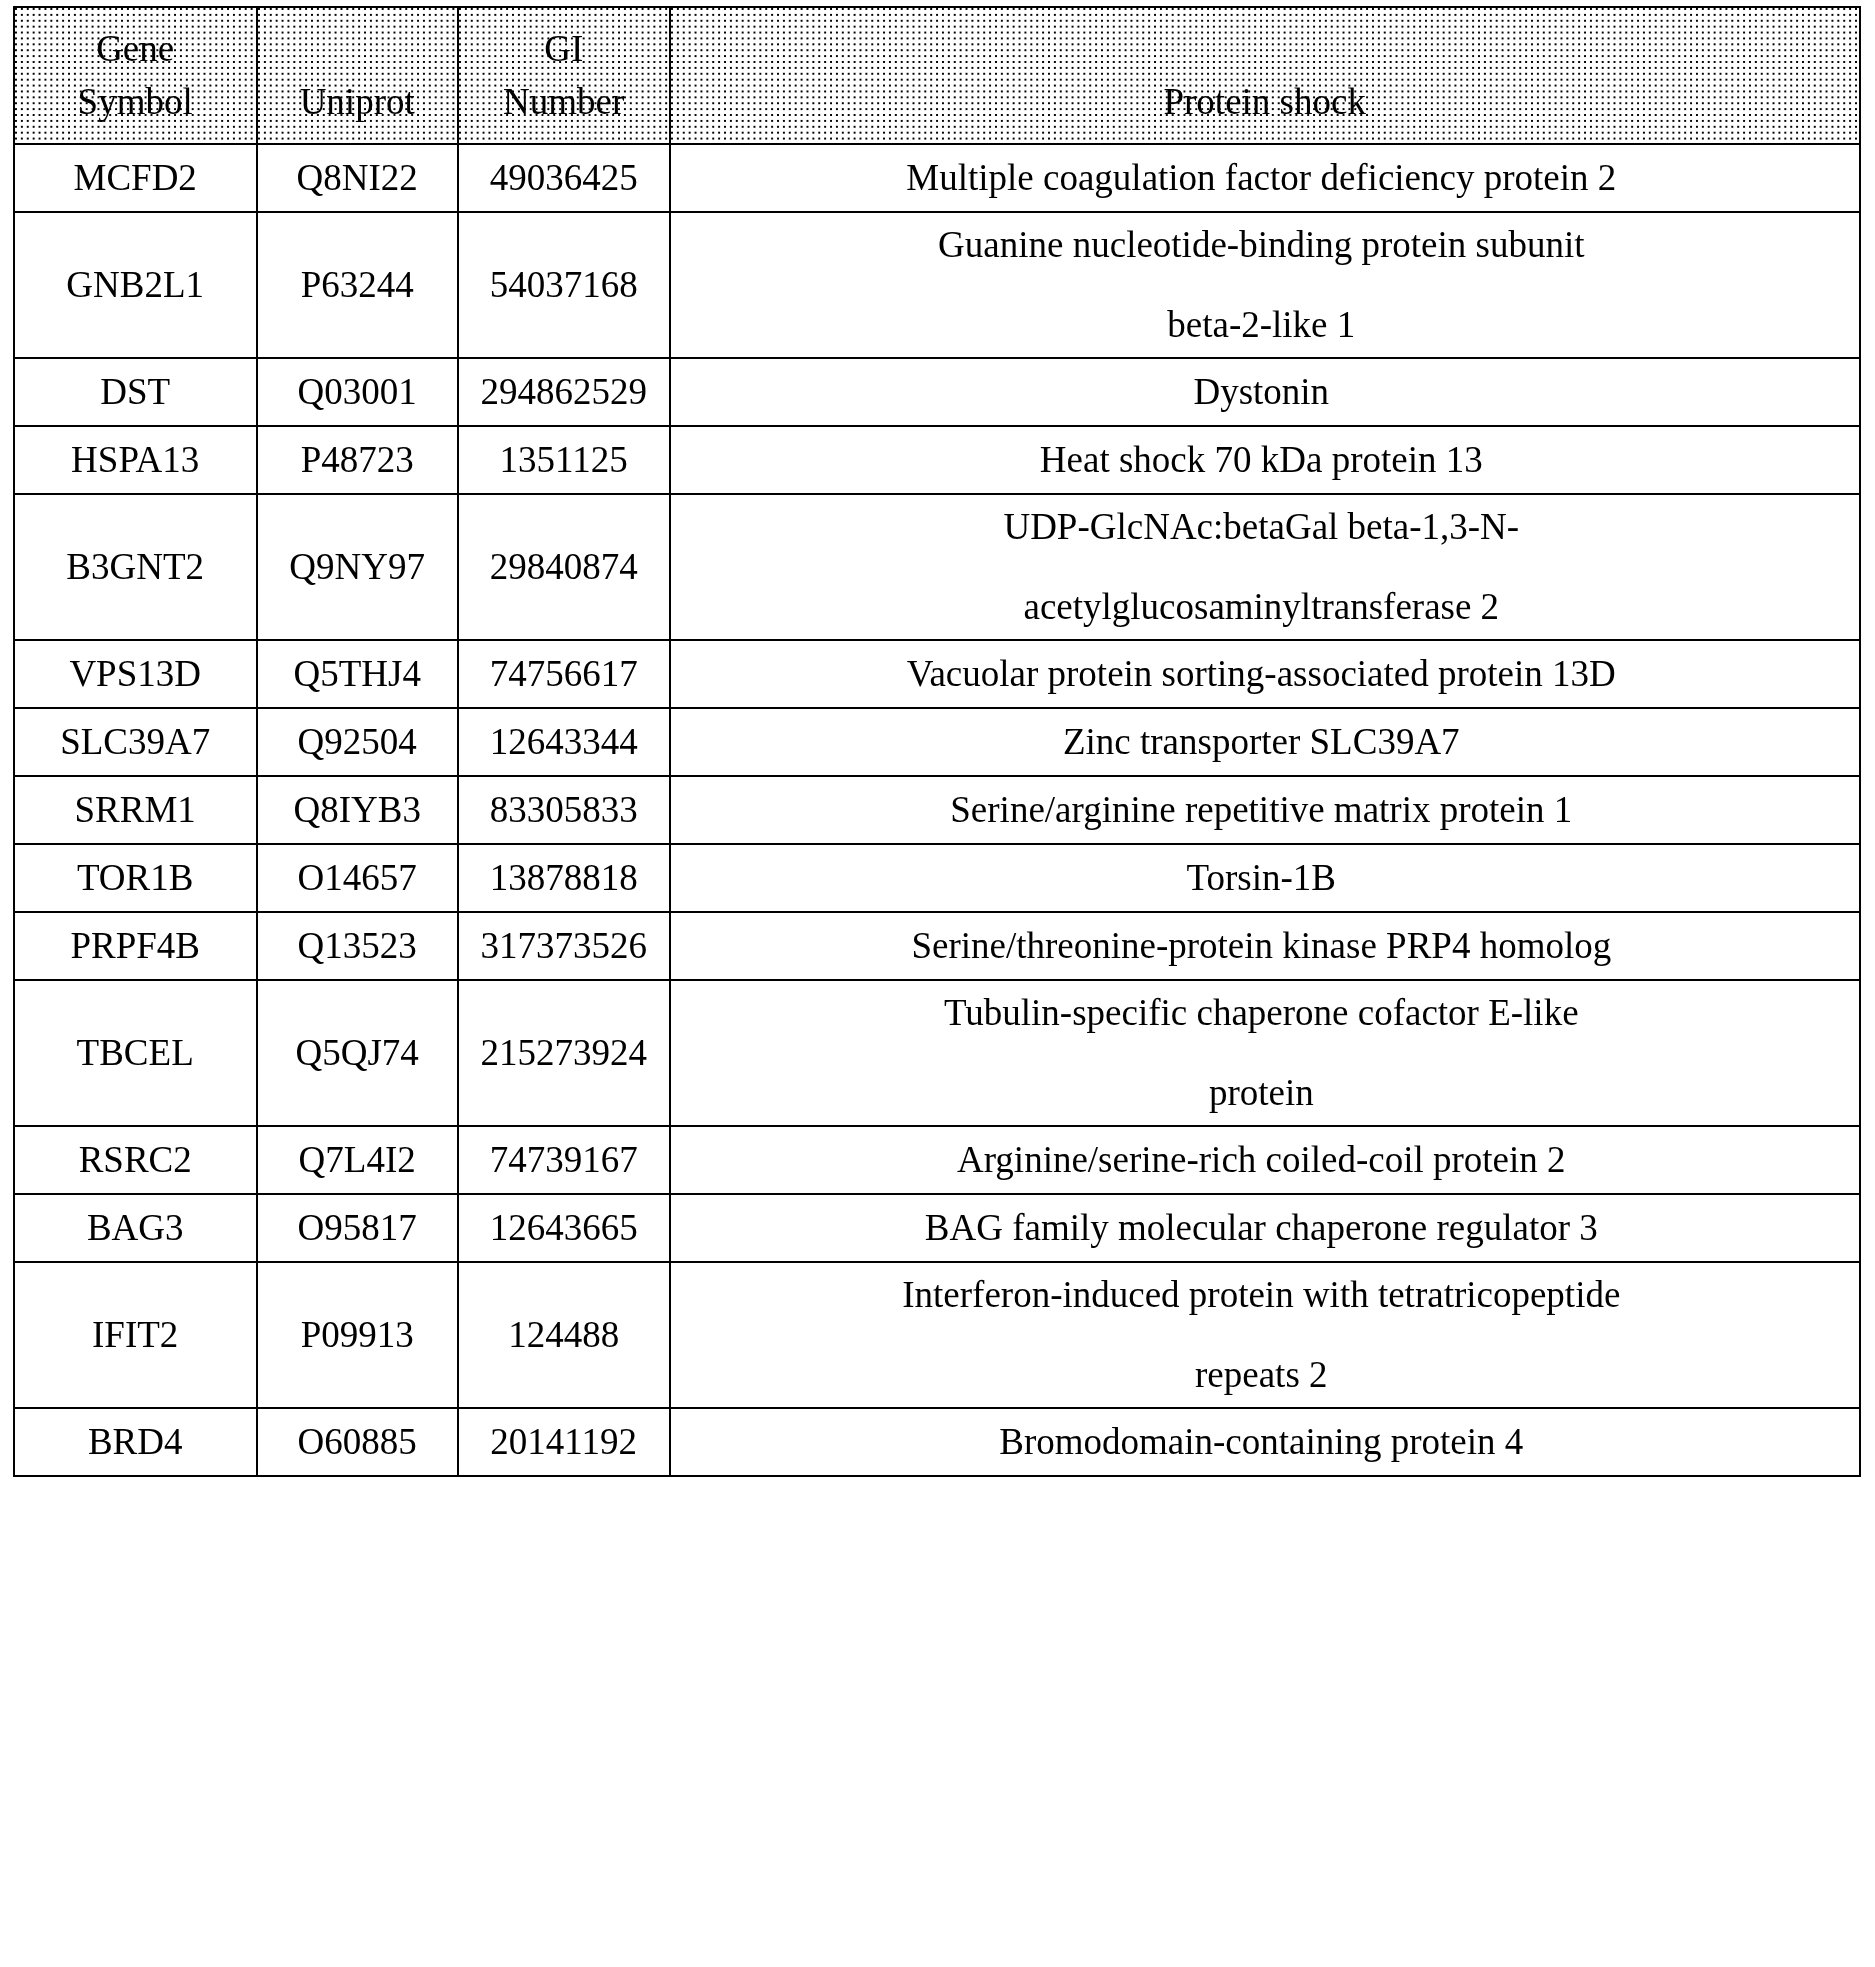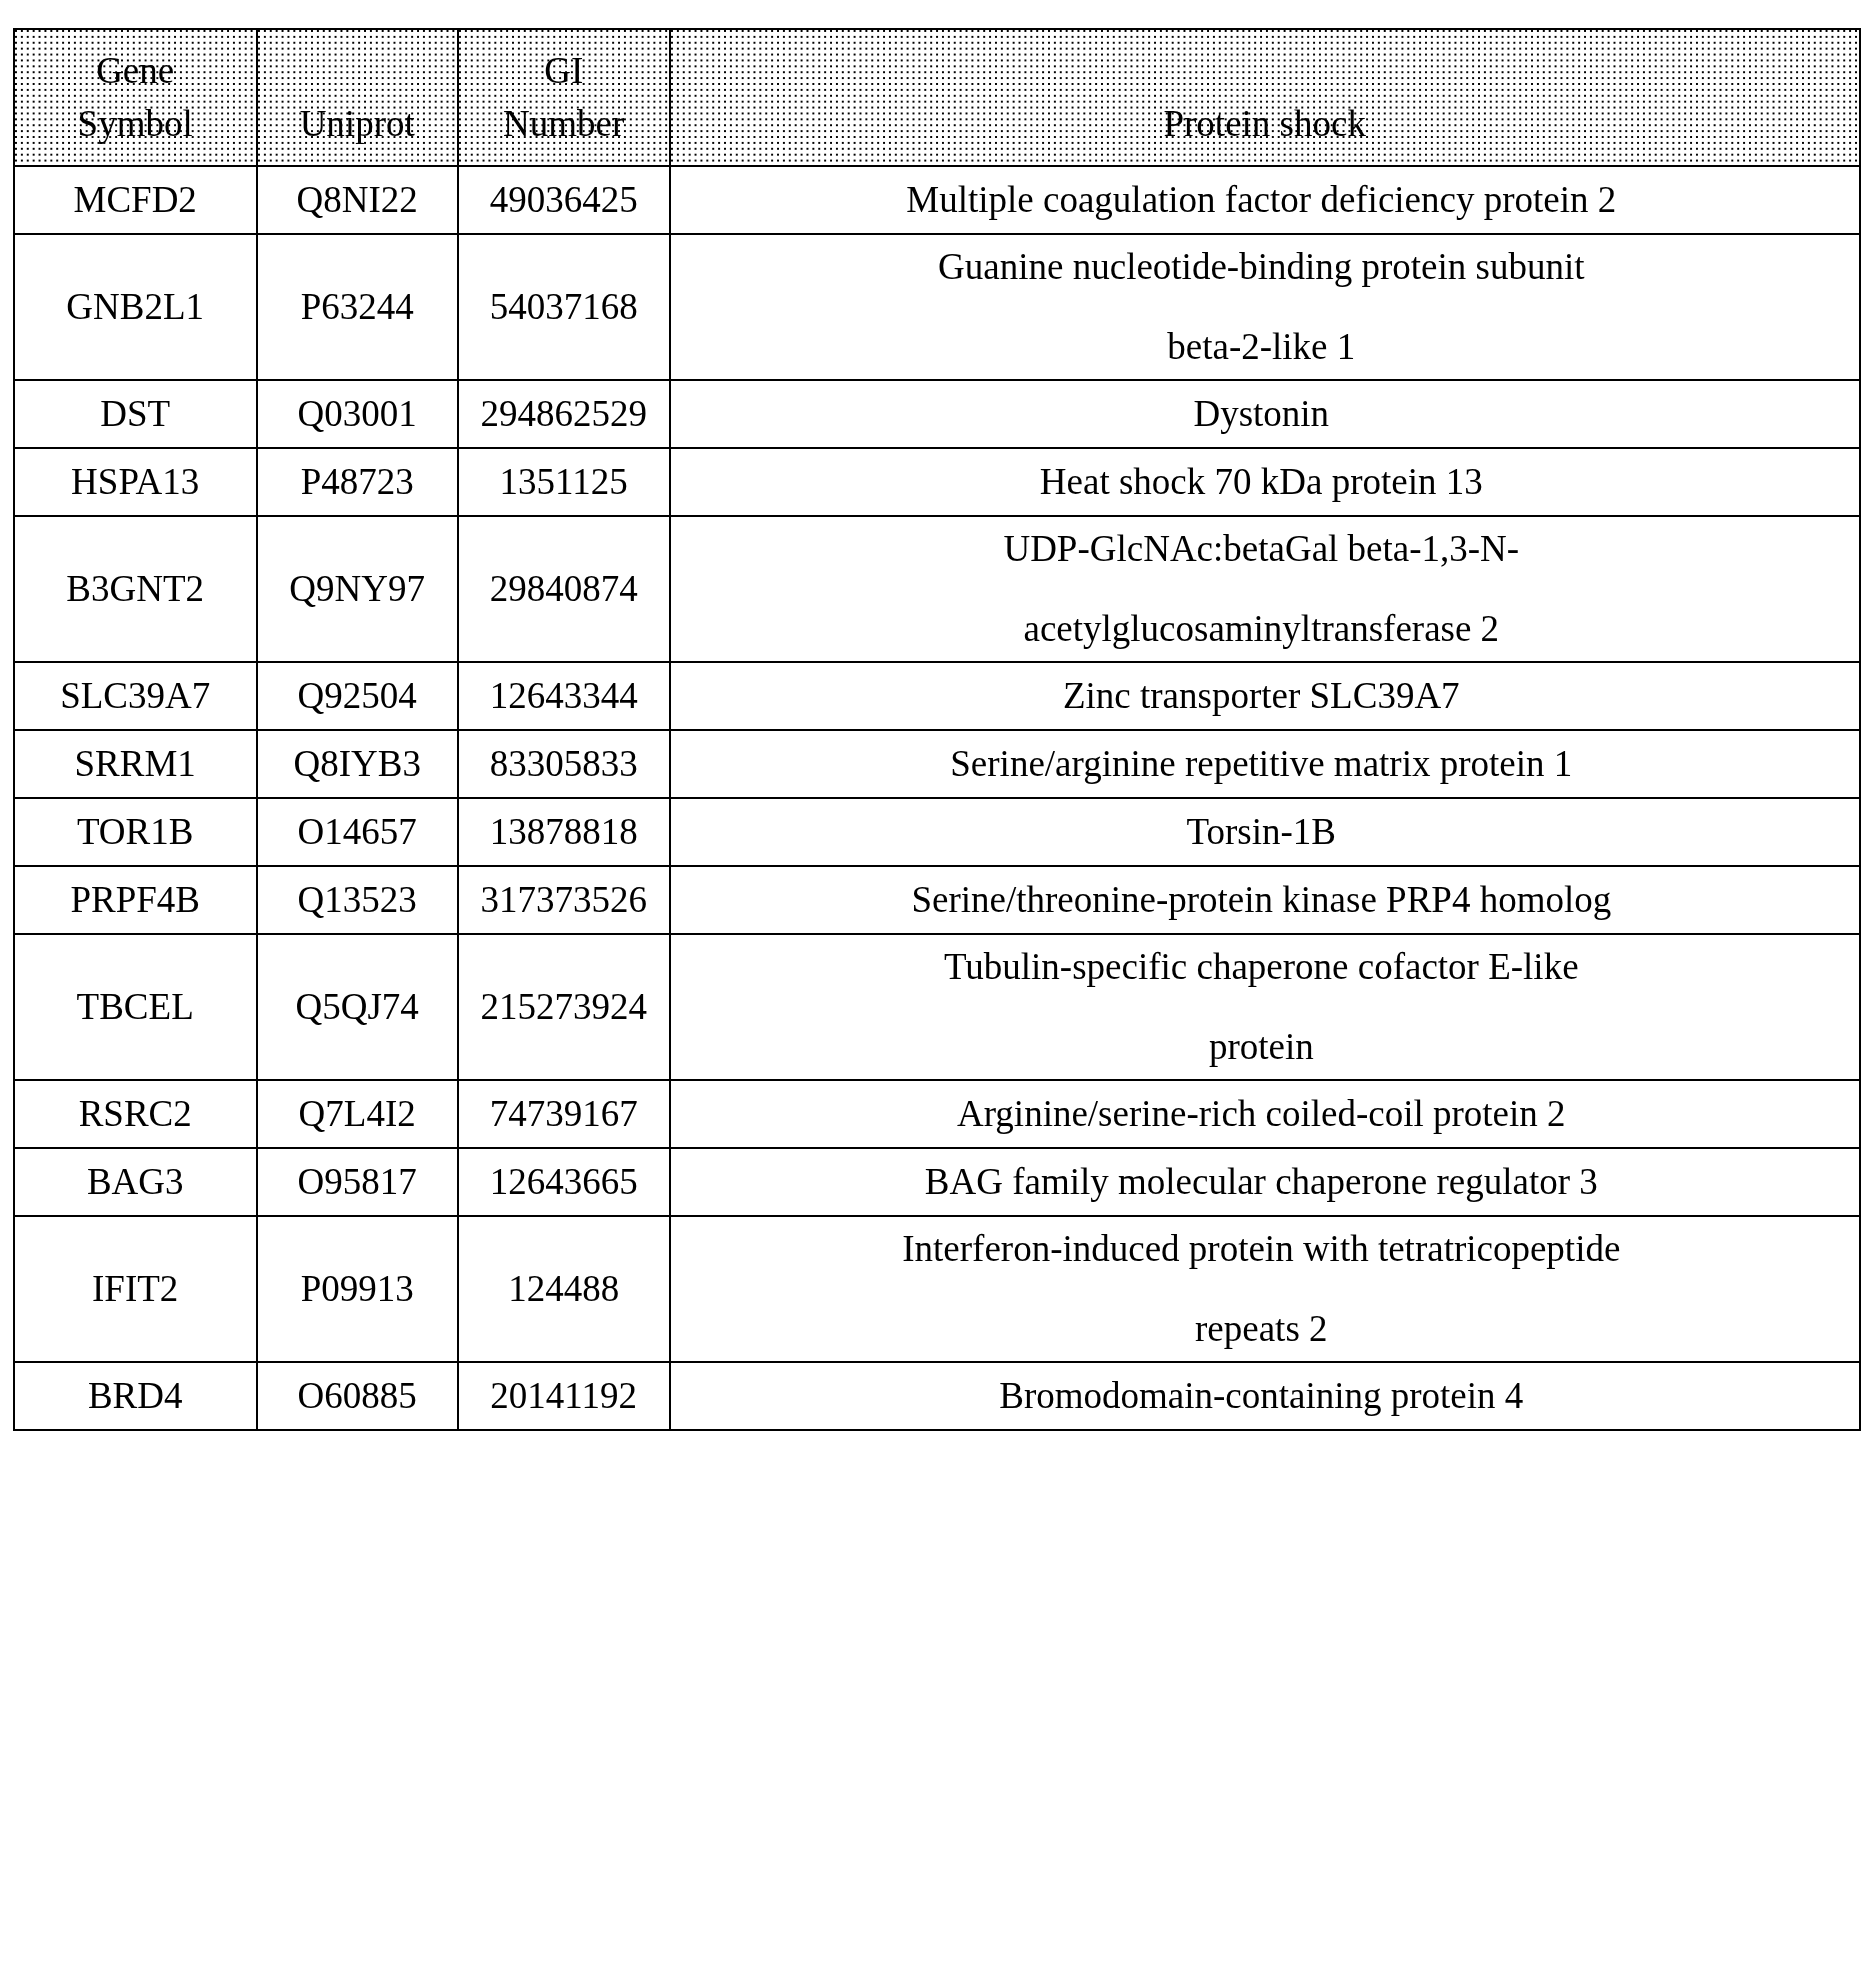--- a/index.html
+++ b/index.html
@@ -19,21 +19,21 @@
     position: relative;
     width: 1875px;
     height: 1967px;
     box-sizing: border-box;
   }
 
   table.protein-table {
     border-collapse: collapse;
     table-layout: fixed;
     margin-left: 12.7px;
-    margin-top: 28px;
+    margin-top: 6px;
     width: 1845px;
     border: 0;
   }
 
   table.protein-table td,
   table.protein-table th {
     border: 2px solid #000000;
     padding: 0;
     vertical-align: middle;
     text-align: center;
@@ -171,20 +171,28 @@
         <tr class="table-row r-2h">
           <td class="cell-gene">B3GNT2</td>
           <td class="cell-uniprot">Q9NY97</td>
           <td class="cell-gi">29840874</td>
           <td class="cell-name">
             <span class="nm-line">UDP-GlcNAc:betaGal beta-1,3-N-</span>
             <span class="nm-line">acetylglucosaminyltransferase 2</span>
           </td>
         </tr>
         <tr class="table-row r-1h">
+          <td class="cell-gene">VPS13D</td>
+          <td class="cell-uniprot">Q5THJ4</td>
+          <td class="cell-gi">74756617</td>
+          <td class="cell-name">
+            <span class="nm-line">Vacuolar protein sorting-associated protein 13D</span>
+          </td>
+        </tr>
+        <tr class="table-row r-1h">
           <td class="cell-gene">SLC39A7</td>
           <td class="cell-uniprot">Q92504</td>
           <td class="cell-gi">12643344</td>
           <td class="cell-name">
             <span class="nm-line">Zinc transporter SLC39A7</span>
           </td>
         </tr>
         <tr class="table-row r-1h">
           <td class="cell-gene">SRRM1</td>
           <td class="cell-uniprot">Q8IYB3</td>

